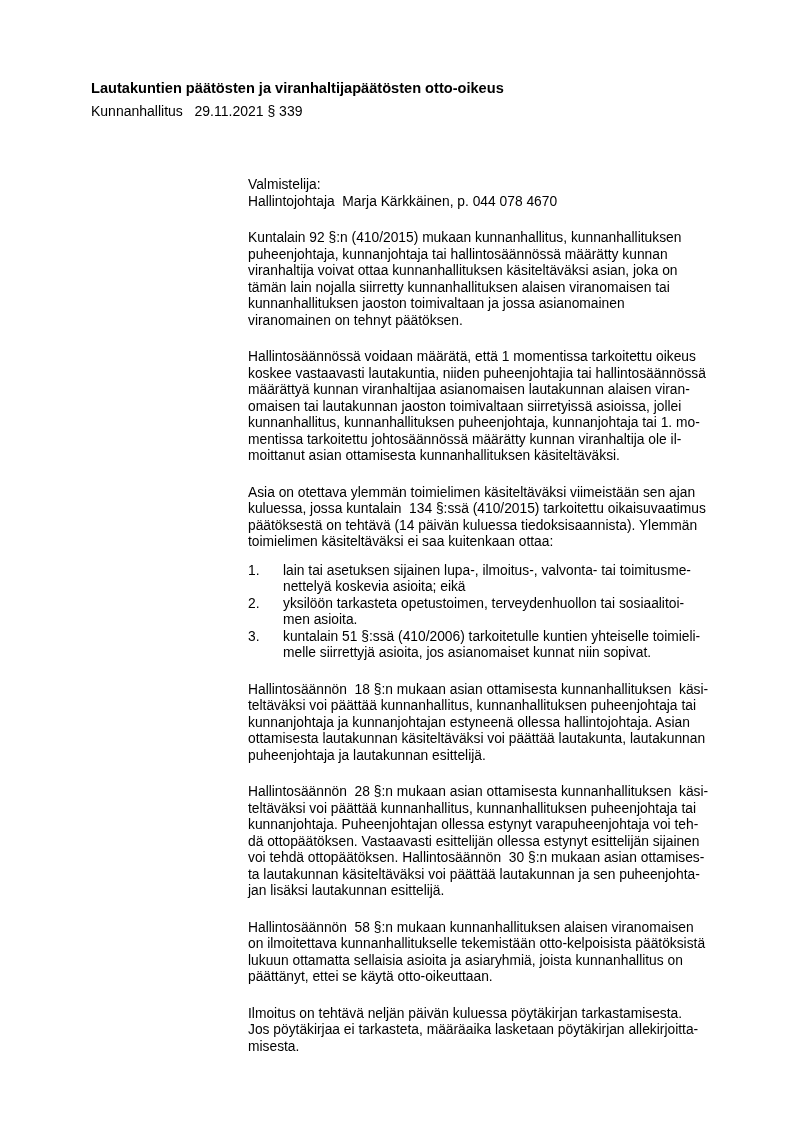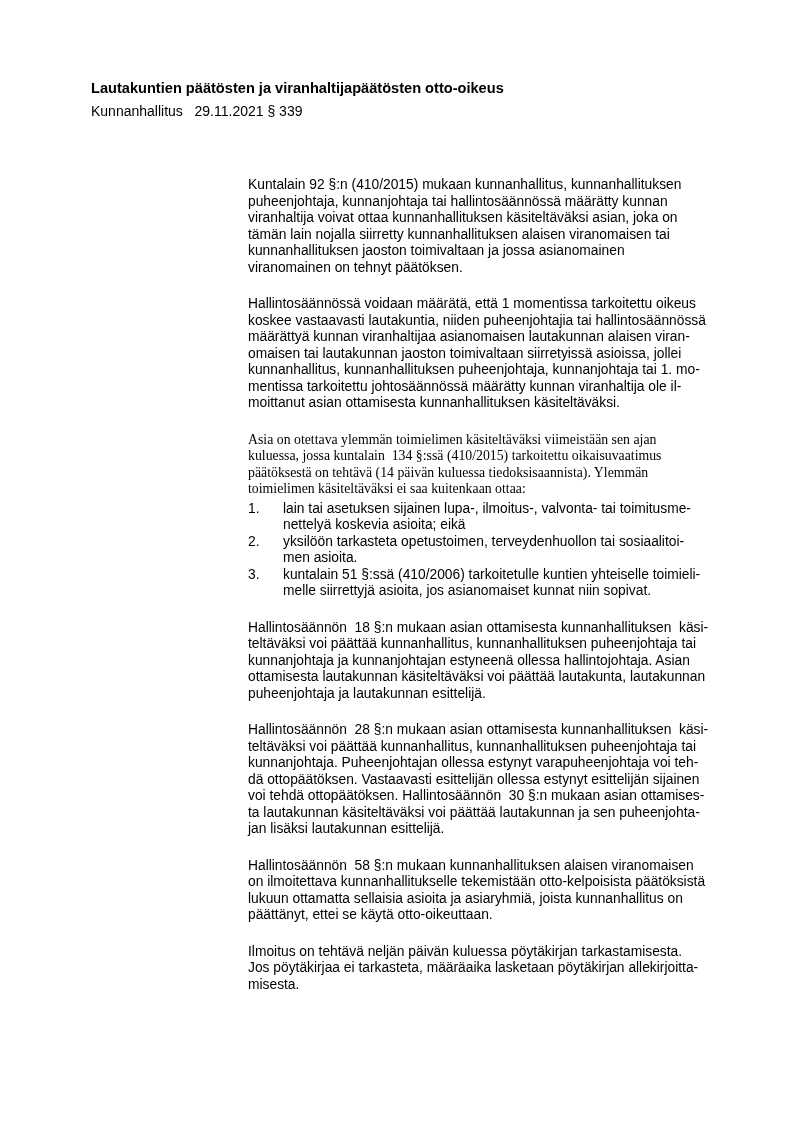--- a/index.html
+++ b/index.html
@@ -41,22 +41,21 @@
     top: 177px;
     width: 516px;
     font-size: 13.8px;
     line-height: 16.5px;
   }
   .doc-body p {
     margin: 0 0 20px 0;
     white-space: pre-wrap;
   }
   .doc-body p.no-gap {
-    margin-bottom: 3px;
-    font-family: Liberation Serif, serif;
+    margin-bottom: 12px;
   }
   .num-list {
     margin: 0 0 20px 0;
   }
   .num-list .li {
     display: flex;
     align-items: flex-start;
   }
   .num-list .num {
     flex: 0 0 35px;
@@ -71,20 +70,22 @@
 <body>
 
 <div class="page">
 
   <h1 class="doc-title">Lautakuntien päätösten ja viranhaltijapäätösten otto-oikeus</h1>
 
   <div class="doc-meta">Kunnanhallitus   29.11.2021 § 339</div>
 
   <div class="doc-body">
 
+    <p>Valmistelija:
+Hallintojohtaja  Marja Kärkkäinen, p. 044 078 4670</p>
 
     <p>Kuntalain 92 §:n (410/2015) mukaan kunnanhallitus, kunnanhallituksen
 puheenjohtaja, kunnanjohtaja tai hallintosäännössä määrätty kunnan
 viranhaltija voivat ottaa kunnanhallituksen käsiteltäväksi asian, joka on
 tämän lain nojalla siirretty kunnanhallituksen alaisen viranomaisen tai
 kunnanhallituksen jaoston toimivaltaan ja jossa asianomainen
 viranomainen on tehnyt päätöksen.</p>
 
     <p>Hallintosäännössä voidaan määrätä, että 1 momentissa tarkoitettu oikeus
 koskee vastaavasti lautakuntia, niiden puheenjohtajia tai hallintosäännössä

